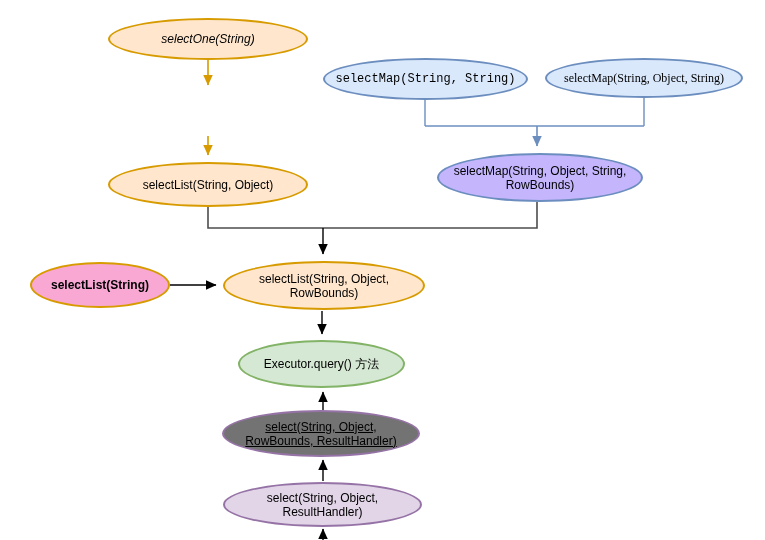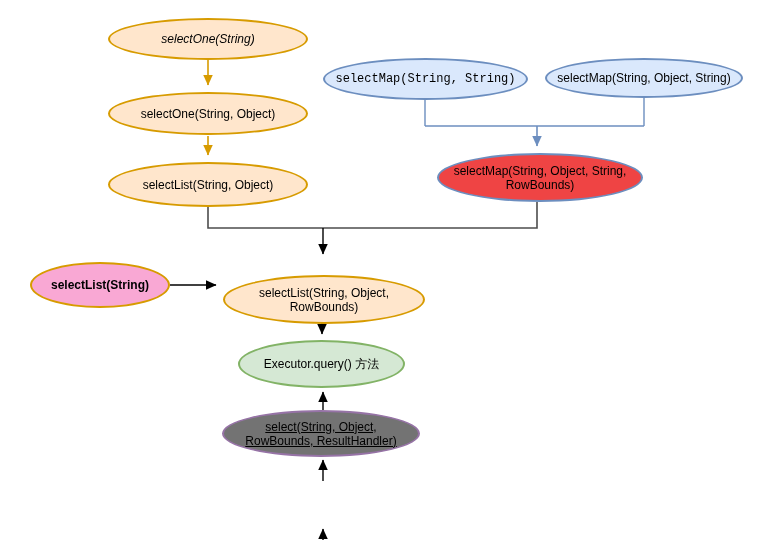--- a/index.html
+++ b/index.html
@@ -35,24 +35,24 @@
     line-height: 14px;
     color: #000000;
     white-space: pre-line;
     padding: 2px 10px;
   }
   
   .n0  { left:108px; top:18px;  width:200px; height:42px;font-style:italic; }
   .n1  { left:108px; top:92px;  width:200px; height:43px; }
   .n2  { left:108px; top:162px; width:200px; height:45px; }
   .n3  { left:323px; top:58px;  width:205px; height:42px; }
-  .n4  { left:545px; top:58px;  width:198px; height:40px; }
+  .n4  { left:545px; top:58px;  width:198px; height:40px;font-family:Liberation Serif, serif; }
   .n5  { left:437px; top:153px; width:206px; height:49px; }
   .n6  { left:30px;  top:262px; width:140px; height:46px; }
-  .n7  { left:223px; top:275px; width:202px; height:49px;justify-content:center; }
+  .n7  { left:223px; top:261px; width:202px; height:49px;justify-content:center; }
   .n8  { left:238px; top:340px; width:167px; height:48px;text-align:right; }
   .n9  { left:222px; top:410px; width:198px; height:47px; }
   .n10 { left:223px; top:482px; width:199px; height:45px; }
 </style>
 </head>
 <body>
 
 <div id="canvas">
 
   <svg id="edge-layer" width="765" height="540" viewBox="0 0 765 540" xmlns="http://www.w3.org/2000/svg">
@@ -84,44 +84,44 @@
     <path d="M322,311 V334" stroke="#000000" stroke-width="1.4" fill="none" marker-end="url(#arrowBlack)"></path>
 
     <path d="M323,410 V392" stroke="#000000" stroke-width="1.4" fill="none" marker-end="url(#arrowBlack)"></path>
     <path d="M323,481 V460" stroke="#000000" stroke-width="1.4" fill="none" marker-end="url(#arrowBlack)"></path>
     <path d="M323,540 V529" stroke="#000000" stroke-width="1.4" fill="none" marker-end="url(#arrowBlack)"></path>
   </svg>
 
   <div class="node n0" style="background: rgb(255, 230, 204); border-color: rgb(215, 155, 0);">
     <span>selectOne(String)</span>
   </div>
-  <div class="node n1" style="background: rgb(255, 230, 204); border-color: rgb(215, 155, 0);">
-    <span>selectOne(String, Object)</span>
-  </div>
   <div class="node n2" style="background: rgb(255, 230, 204); border-color: rgb(215, 155, 0); text-align: right;">
     <span>selectList(String, Object)</span>
   </div>
   <div class="node n3" style="background: rgb(218, 232, 252); border-color: rgb(108, 142, 191); font-family: Liberation Mono, monospace;">
     <span>selectMap(String, String)</span>
   </div>
   <div class="node n4" style="background: rgb(218, 232, 252); border-color: rgb(108, 142, 191);">
     <span>selectMap(String, Object, String)</span>
   </div>
-  <div class="node n5" style="background: #ef4444; border-color: rgb(108, 142, 191);">
+  <div class="node n5" style="background: #c4b5fd; border-color: rgb(108, 142, 191);">
     <span>selectMap(String, Object, String,
 RowBounds)</span>
   </div>
   <div class="node n6" style="background: #f9a8d4; border-color: rgb(215, 155, 0); font-weight: bold;">
     <span>selectList(String)</span>
   </div>
   <div class="node n7" style="background: rgb(255, 230, 204); border-color: rgb(215, 155, 0);">
     <span>selectList(String, Object,
 RowBounds)</span>
   </div>
   <div class="node n8" style="background: rgb(213, 232, 212); border-color: rgb(130, 179, 102);">
     <span>Executor.query() 方法</span>
   </div>
   <div class="node n9" style="background: #737373; border-color: rgb(150, 115, 166); text-decoration: underline;">
     <span>select(String, Object,
 RowBounds, ResultHandler)</span>
   </div>
+  <div class="node n10" style="background: rgb(225, 213, 231); border-color: rgb(150, 115, 166);">
+    <span>select(String, Object, ResultHandler)</span>
+  </div>
 
 </div>
 
 </body></html>

